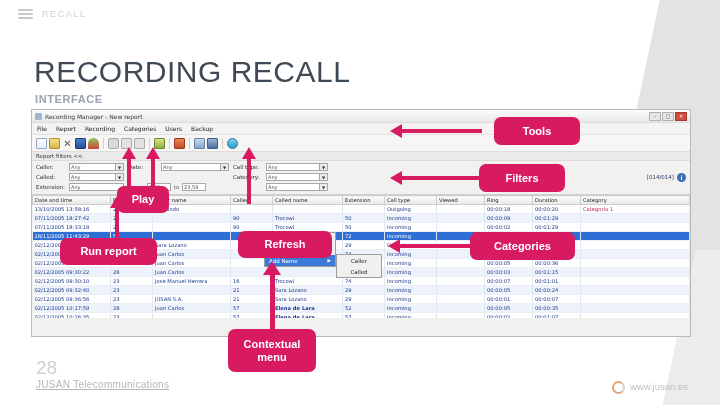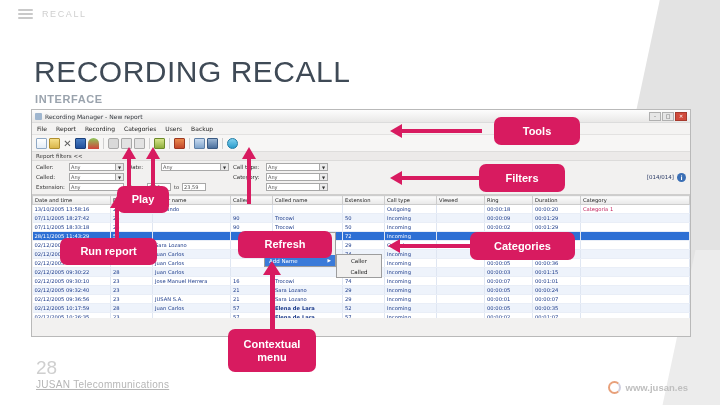--- a/index.html
+++ b/index.html
@@ -156,21 +156,21 @@
   .pagenum {
     position:absolute; left:36px; top:357px;
     font-size:19px; color:#cfcfcf; font-weight:300;
   }
   .footer-company {
     position:absolute; left:36px; top:379px;
     font-size:10px; color:#b6b6b6; letter-spacing:0.3px;text-decoration:underline;
   }
   .footer-web {
     position:absolute; right:32px; top:381px;
-    font-size:9.5px; color:#bfbfbf; display:flex; align-items:center; gap:5px;font-weight:bold;
+    font-size:9.5px; color:#bfbfbf; display:flex; align-items:flex-start; gap:5px;
   }
   .jlogo {
     width:13px; height:13px; border-radius:50%;
     border:2px solid #e8a07a; border-right-color:#cfcfe0;
     display:inline-block;
   }
 </style>
 </head>
 <body>
 

